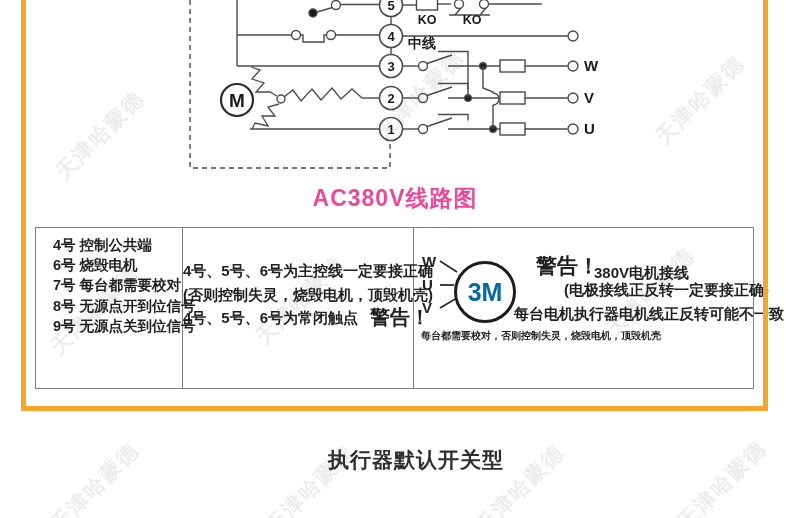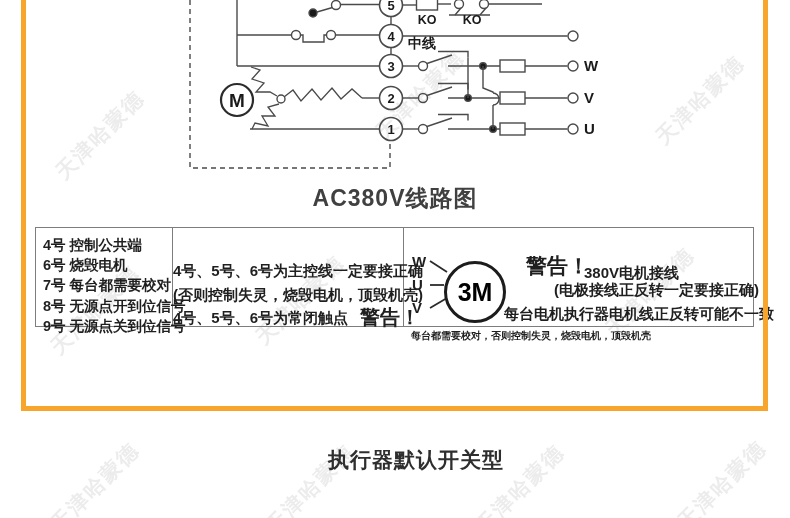--- a/index.html
+++ b/index.html
@@ -12,36 +12,36 @@
   .frame-bottom{left:21px;top:406px;width:747px;height:5px;}
   
   .wm{position:absolute;transform:translate(-50%,-50%) rotate(-45deg);
       font-size:21px;font-weight:600;letter-spacing:2px;color:rgba(70,70,70,0.10);
       white-space:nowrap;pointer-events:none;}
   
   .circuit{position:absolute;left:0;top:0;}
   .circuit text{fill:#1a1a1a;font-family:"Liberation Sans",sans-serif;}
   
   .diagram-title{position:absolute;left:30px;top:183px;width:730px;text-align:center;
-      font-size:23px;font-weight:600;letter-spacing:1px;color:#404040;}
-  
-  .spec-table{position:absolute;left:35px;top:227px;width:719px;height:100px;
-      border:1px solid #7d7d7d;display:flex;box-sizing:border-box;}
+      font-size:23px;font-weight:600;letter-spacing:1px;color:#ec4899;}
+  
+  .spec-table{position:absolute;left:35px;top:227px;width:719px;height:162px;
+      border:1px solid #7d7d7d;display:flex;box-sizing:border-box;padding-left:10px;}
   .col{box-sizing:border-box;height:100%;}
   .col1{width:137px;border-right:1px solid #7d7d7d;padding:7px 0 0 7px;}
   .col1 .row{font-size:14.5px;font-weight:600;line-height:20.2px;white-space:nowrap;}
   .col2{width:231px;border-right:1px solid #7d7d7d;text-align:center;padding-top:31px;}
   .col2 .mline{font-size:15px;font-weight:600;line-height:23.5px;white-space:nowrap;}
   .big-warning{font-size:20px;font-weight:bold;margin-left:12px;vertical-align:-1px;}
   .col3{position:relative;flex:1;}
   .col3 .abs{position:absolute;white-space:nowrap;}
   .phase-lbl{font-size:15px;font-weight:700;}
   .motor3m{position:absolute;left:40px;top:33px;width:56px;height:56px;border:3px solid #1c1c1c;
       border-radius:50%;display:flex;align-items:center;justify-content:center;
-      font-size:25px;font-weight:bold;color:#000000;}
+      font-size:25px;font-weight:bold;color:#0369a1;}
   .warn3m{font-size:21px;font-weight:bold;}
   .rline{font-size:15px;font-weight:600;}
   
   .footer-heading{position:absolute;left:0;top:446px;width:790px;text-align:center;
       font-size:21px;font-weight:600;color:#2e2e2e;letter-spacing:1px;padding-left:21px;}
 </style>
 </head>
 <body>
 
 <div class="page">

